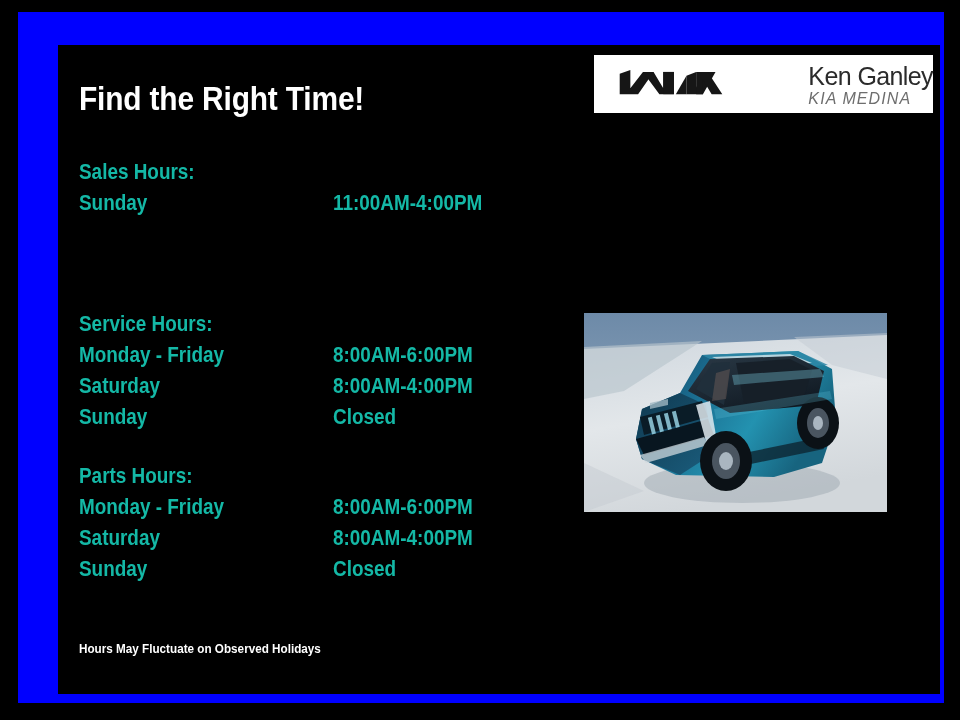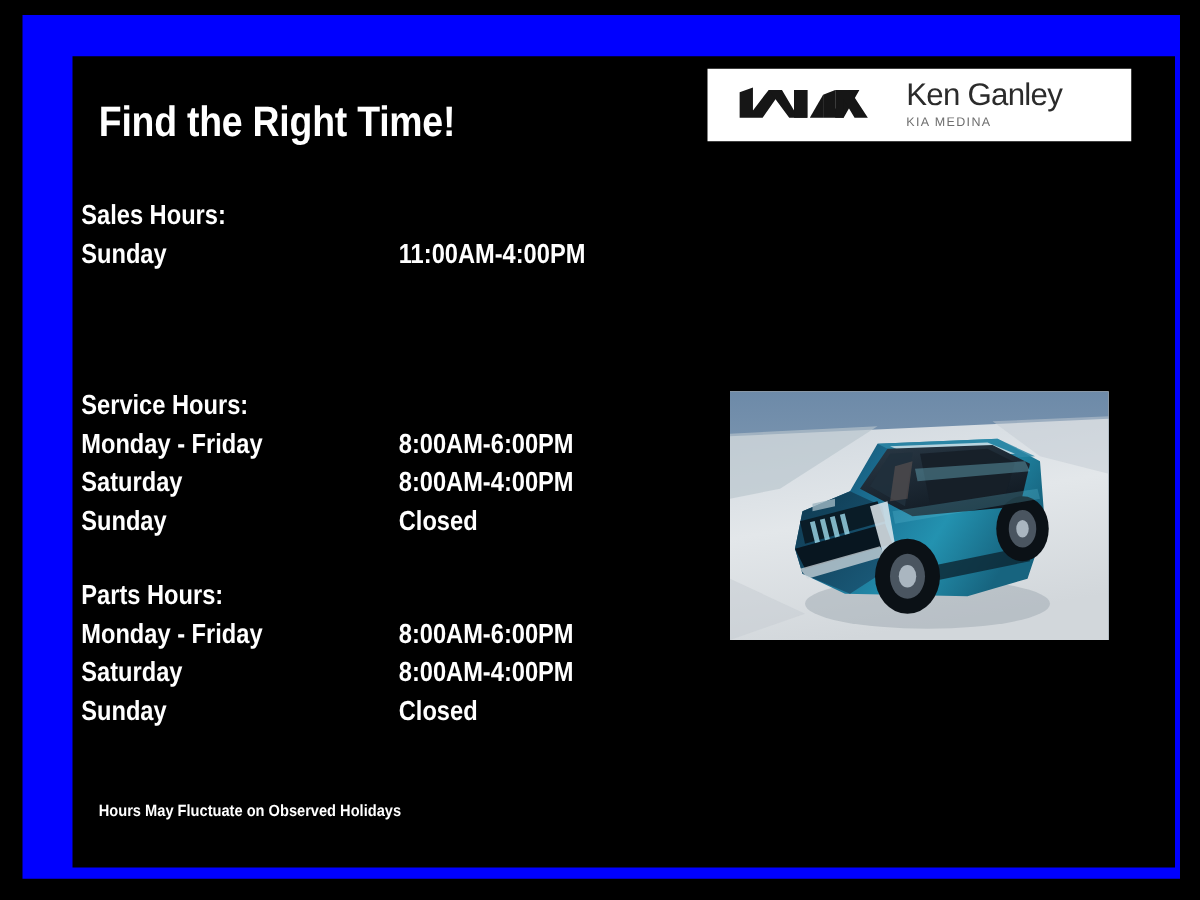--- a/index.html
+++ b/index.html
@@ -53,22 +53,22 @@
     font-weight: bold;
     letter-spacing: -0.2px;
     transform: scaleX(0.88);
     transform-origin: left center;
     white-space: nowrap;
   }
 
   
   .hours-block {
     position: absolute;
-    left: 65px;
-    color: #ffffff;
+    left: 79px;
+    color: #14b8a6;
     font-weight: bold;
     white-space: nowrap;
   }
   .block-sales   { top: 156px; }
   .block-service { top: 308px; }
   .block-parts   { top: 460px; }
 
   .block-heading {
     font-size: 22px;
     line-height: 31px;
@@ -113,27 +113,28 @@
     line-height: 16px;
     font-weight: bold;
     transform: scaleX(0.9);
     transform-origin: left top;
     white-space: nowrap;
   }
 
   
   #logo-panel {
     position: absolute;
-    left: 566px;
+    left: 594px;
     top: 55px;
     width: 339px;
     height: 58px;
     background: #ffffff;
     display: flex;
     align-items: center;
+    justify-content: space-between;
   }
   #kia-mark {
     margin-left: 17px;
     width: 120px;
     height: 30px;
     flex: none;
   }
   #logo-text-wrap {
     margin-left: 22px;
     display: flex;
@@ -145,24 +146,25 @@
     color: #2b2b2b;
     font-size: 25px;
     line-height: 26px;
     font-weight: normal;
     letter-spacing: -0.6px;
     white-space: nowrap;
   }
   #dealer-sub {
     margin-top: 4px;
     color: #6e6e6e;
-    font-size: 10px;
+    font-size: 16px;
     line-height: 12px;
     letter-spacing: 1.1px;
     white-space: nowrap;
+    font-style: italic;
   }
 
   
   #vehicle-photo {
     position: absolute;
     left: 584px;
     top: 313px;
     width: 303px;
     height: 199px;
     overflow: hidden;

